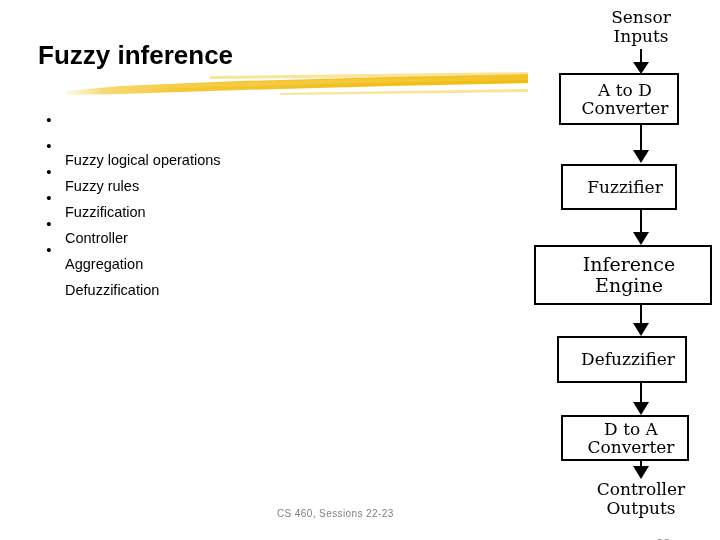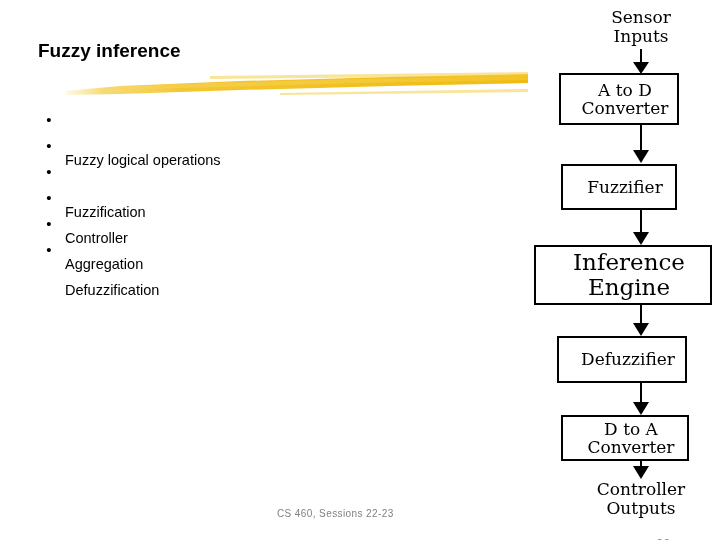--- a/index.html
+++ b/index.html
@@ -14,21 +14,21 @@
     background: #ffffff;
     overflow: hidden;
     font-family: "Liberation Sans", sans-serif;
   }
 
   
   #title {
     position: absolute;
     left: 38px;
     top: 40px;
-    font-size: 19px;
+    font-size: 26px;
     font-weight: bold;
     color: #000000;
     letter-spacing: 0px;
     white-space: nowrap;
   }
 
   
   #brush {
     position: absolute;
     left: 60px;
@@ -158,20 +158,21 @@
     <path d="M220,27 L468,23 L468,26 L220,29 Z" fill="#F4C92F" opacity="0.5"></path>
   </svg>
 
   <div id="bullets">
     <div class="bullet-row">
       <span class="bullet-dot">•</span>
       <span class="bullet-text">Fuzzy logical operations</span>
     </div>
     <div class="bullet-row">
       <span class="bullet-dot">•</span>
+      <span class="bullet-text">Fuzzy rules</span>
     </div>
     <div class="bullet-row">
       <span class="bullet-dot">•</span>
       <span class="bullet-text">Fuzzification</span>
     </div>
     <div class="bullet-row">
       <span class="bullet-dot">•</span>
       <span class="bullet-text">Controller</span>
     </div>
     <div class="bullet-row">
@@ -208,21 +209,21 @@
 
     <div class="fbox" style="left:41px; top:164px; width:116px; height:46px; font-size:17px;text-align:center;">
       <span class="ln">Fuzzifier</span>
     </div>
 
     <svg class="conn" style="left:110px; top:210px; width:22px; height:37px;" viewBox="0 0 22 37">
       <line x1="11" y1="0" x2="11" y2="25" stroke="#000" stroke-width="2"></line>
       <polygon points="3,22 19,22 11,35" fill="#000"></polygon>
     </svg>
 
-    <div class="fbox" style="left:14px; top:245px; width:178px; height:60px; font-size:23px; border-width:2px;">
+    <div class="fbox" style="left:14px; top:245px; width:178px; height:60px; font-size:19px; border-width:2px;">
       <span class="ln">Inference</span>
       <span class="ln">Engine</span>
     </div>
 
     <svg class="conn" style="left:110px; top:305px; width:22px; height:33px;" viewBox="0 0 22 33">
       <line x1="11" y1="0" x2="11" y2="21" stroke="#000" stroke-width="2"></line>
       <polygon points="3,18 19,18 11,31" fill="#000"></polygon>
     </svg>
 
     <div class="fbox" style="left:37px; top:336px; width:130px; height:47px; font-size:17px;">

